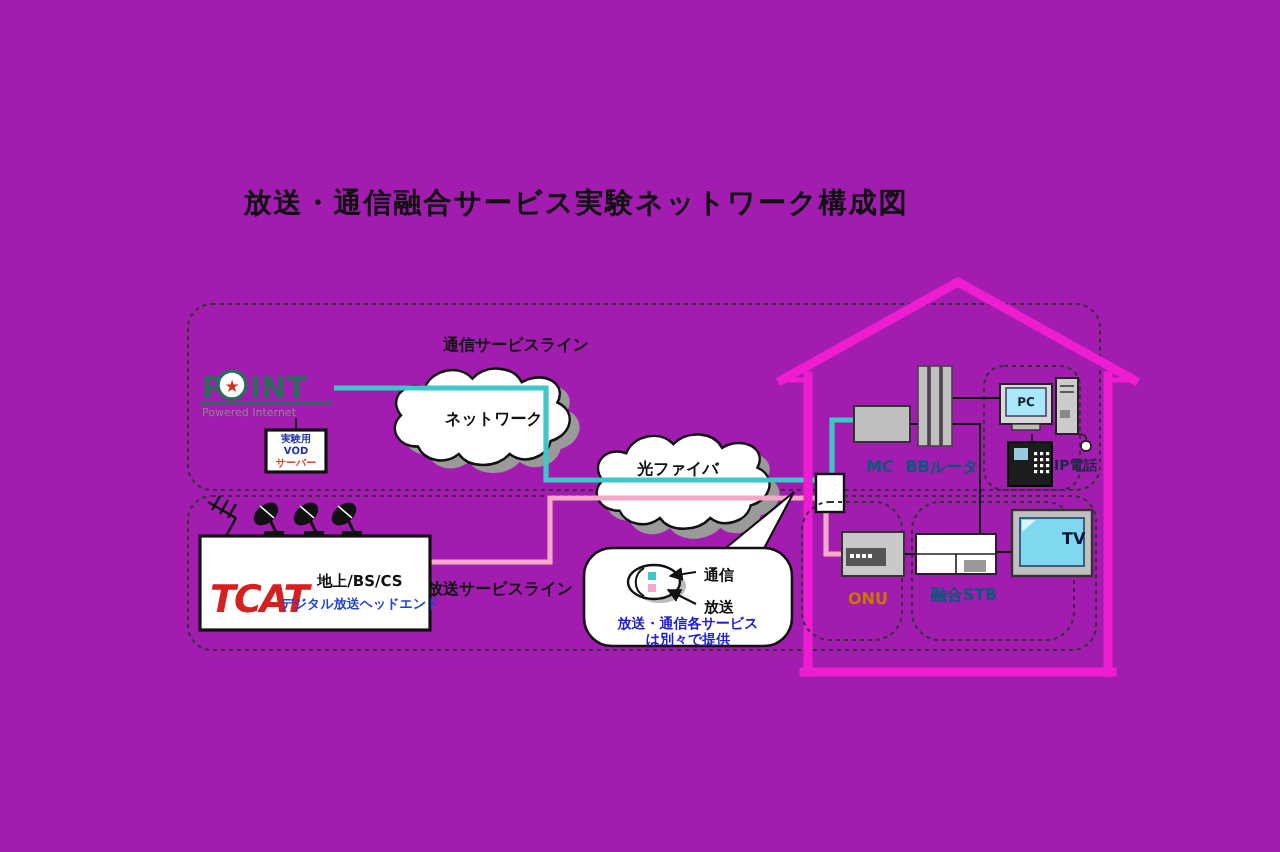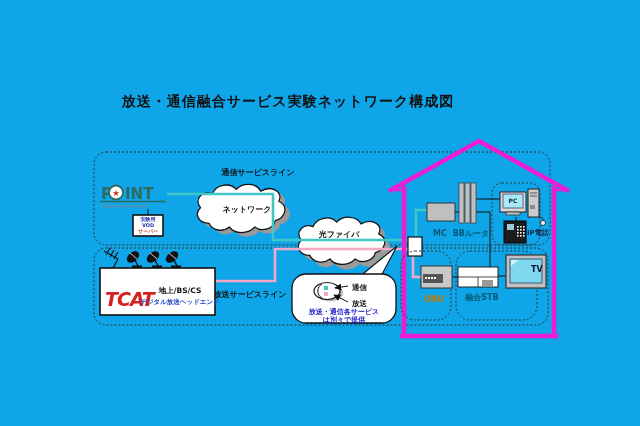--- a/index.html
+++ b/index.html
@@ -1,16 +1,16 @@
 <!DOCTYPE html>
 <html><head>
 <meta charset="utf-8">
 <style>
   html,body{margin:0;padding:0;background:#fff;}
-  #stage{position:relative;width:640px;height:426px;background:#0ea5e9;overflow:hidden;}
+  #stage{position:relative;width:640px;height:426px;background:#a21caf;overflow:hidden;}
   svg{position:absolute;left:0;top:0;}
   svg text{font-family:"DejaVu Sans",sans-serif;}
   .t-title{font-size:14px;font-weight:bold;fill:#111;letter-spacing:1px;}
   .t-lbl{font-size:8px;font-weight:bold;fill:#111;}
   .t-dev{font-size:8px;font-weight:bold;}
   .t-tiny{font-size:5px;font-weight:bold;}
   .t-note{font-size:7px;font-weight:bold;}
   .dash{fill:none;stroke:#333;stroke-width:1;stroke-dasharray:2 2;}
 </style>
 </head>

